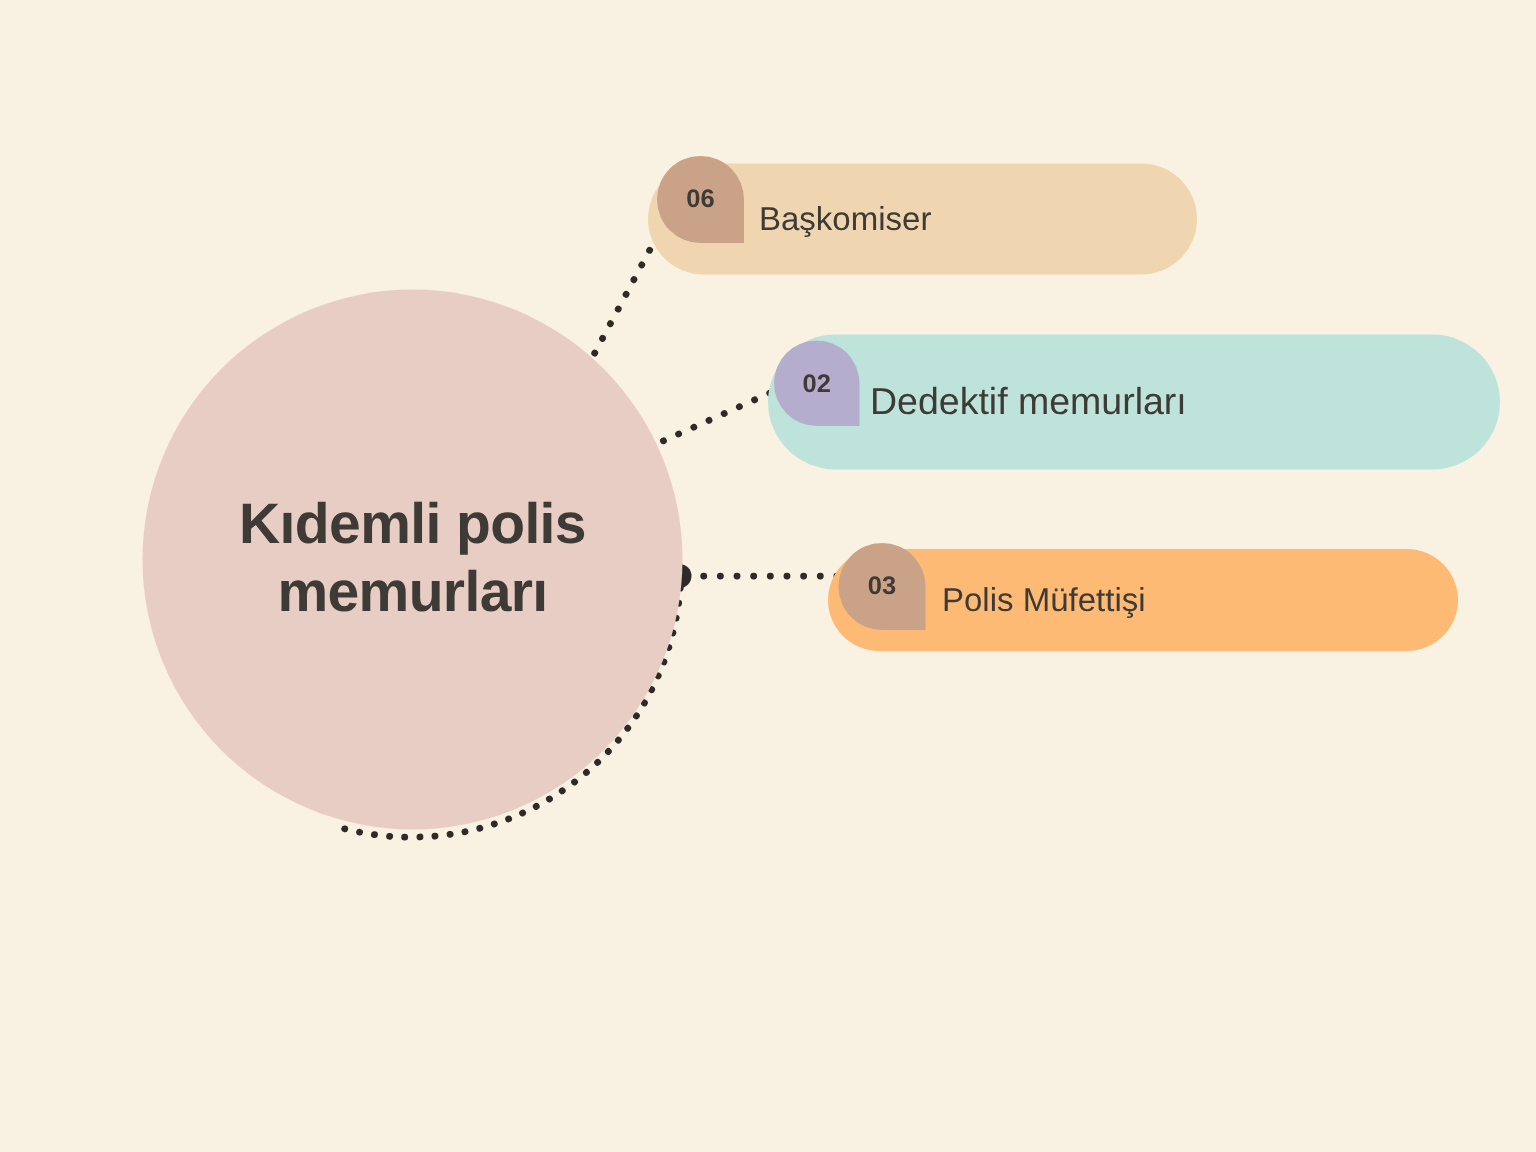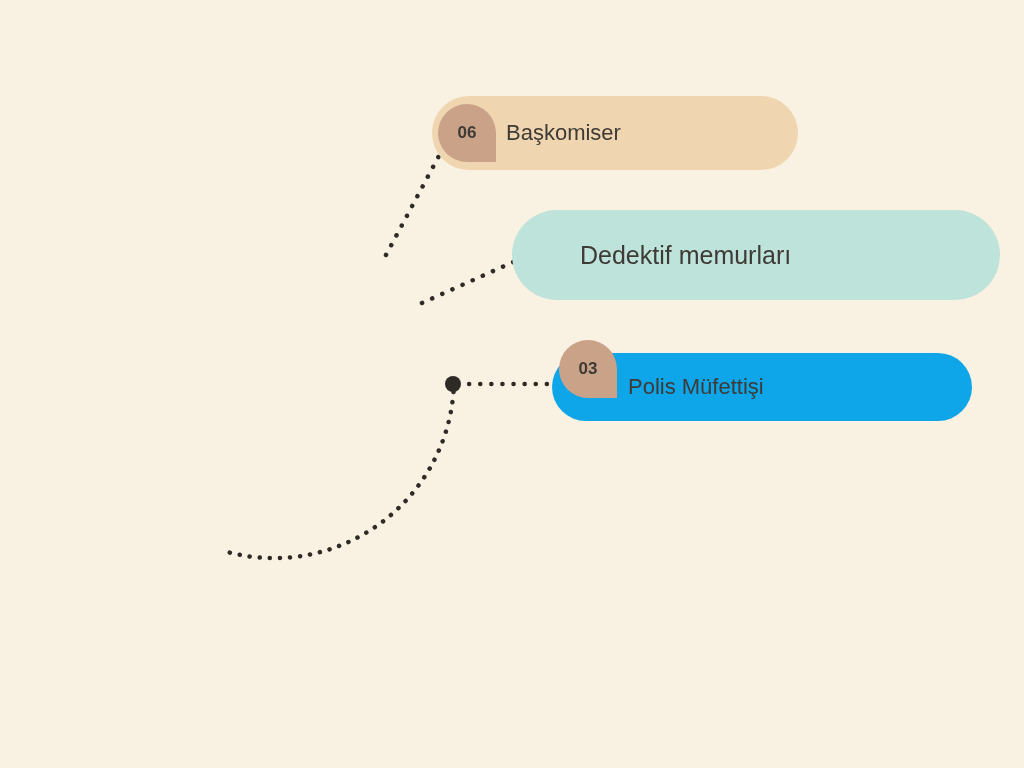--- a/index.html
+++ b/index.html
@@ -53,20 +53,21 @@
     max-width: 300px;
     white-space: pre-line;
   }
 
   
   .pill {
     position: absolute;
     display: flex;
     align-items: center;
     border-radius: 999px;
+    margin-top: 13px;
   }
   .pill-label {
     color: #3E3A36;
     white-space: nowrap;
   }
 
   .badge {
     position: absolute;
     display: flex;
     align-items: center;
@@ -120,25 +121,25 @@
     left: 68px;
     font-size: 25px;
   }
 
   
   #pill-3 {
     left: 552px;
     top: 353px;
     width: 420px;
     height: 68px;
-    background: #0ea5e9;
+    background: #fdba74;
   }
   #badge-3 {
     left: 559px;
-    top: 340px;
+    top: 362px;
     width: 58px;
     height: 58px;
     background: #C9A288;
     font-size: 17px;
   }
   #label-3 {
     position: absolute;
     left: 76px;
     font-size: 22px;
   }
@@ -154,28 +155,33 @@
 
     <line x1="422" y1="303" x2="520" y2="259" stroke="#2E2A26" stroke-width="4.5" stroke-linecap="round" stroke-dasharray="0.1 11"></line>
 
     <line x1="458" y1="384" x2="566" y2="384" stroke="#2E2A26" stroke-width="4.5" stroke-linecap="round" stroke-dasharray="0.1 11"></line>
 
     <path d="M 454 382 A 180 180 0 0 1 224 551" fill="none" stroke="#2E2A26" stroke-width="4.5" stroke-linecap="round" stroke-dasharray="0.1 10"></path>
 
     <circle cx="453" cy="384" r="8" fill="#2E2A26"></circle>
   </svg>
 
+  <div class="center-node">
+    <div class="center-label">Kıdemli polis
+memurları</div>
+  </div>
 
   <div class="pill" id="pill-1">
     <span class="pill-label" id="label-1">Başkomiser</span>
   </div>
   <div class="badge" id="badge-1">06</div>
 
   <div class="pill" id="pill-2">
     <span class="pill-label" id="label-2">Dedektif memurları</span>
   </div>
+  <div class="badge" id="badge-2">02</div>
 
   <div class="pill" id="pill-3">
     <span class="pill-label" id="label-3">Polis Müfettişi</span>
   </div>
   <div class="badge" id="badge-3">03</div>
 
 </div>
 
 </body></html>

